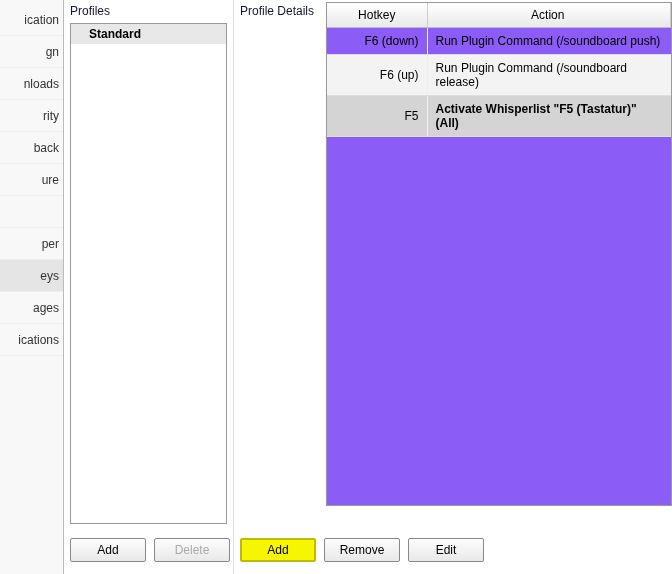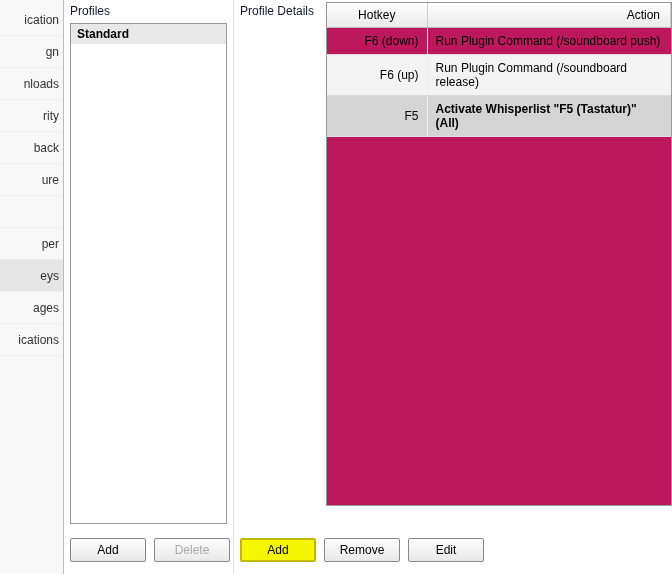--- a/index.html
+++ b/index.html
@@ -15,27 +15,27 @@
 
 .header { background: linear-gradient(#586a8a, #475778); color: #fff; padding: 6px 10px 8px 10px; }
 .header-title { font-weight: bold; font-size: 13px; }
 .header-sub { font-size: 11px; margin-top: 2px; }
 
 .columns { flex: 1; display: flex; overflow: hidden; }
 
 .profiles-col { width: 170px; display: flex; flex-direction: column; border-right: 1px solid #e0e0e0; }
 .col-label { padding: 4px 6px 3px 6px; color: #0f172a; }
 .profiles-list { flex: 1; margin: 2px 6px 6px 6px; border: 1px solid #999; background: #fff; }
-.profile-item { padding: 3px 6px; font-weight: bold; background: #e8e8e8; }
+.profile-item { padding: 3px 18px; font-weight: bold; background: #e8e8e8; }
 
 .details-col { flex: 1; display: flex; }
-.table-wrap { flex: 1; margin: 2px 0 24px 6px; border: 1px solid #999; background: #be185d; overflow: hidden; }
+.table-wrap { flex: 1; margin: 2px 0 24px 6px; border: 1px solid #999; background: #8b5cf6; overflow: hidden; }
 table { width: 100%; border-collapse: collapse; }
 th { background: linear-gradient(#fff, #e9e9e9); border-bottom: 1px solid #bbb; border-right: 1px solid #ccc; padding: 5px 8px; font-weight: normal; text-align: center; }
-th.action-col { text-align: right; padding-right: 10px; }
+th.action-col { text-align: center; padding-right: 10px; }
 td { border-bottom: 1px solid #ddd; padding: 6px 8px; }
 td.hotkey-cell { text-align: right; width: 100px; border-right: 1px solid #eee; white-space: nowrap; }
 tr.alt td { background: #f3f3f3; }
 tr.sel td { background: #d4d4d4; }
 tr.sel .action-cell, tr.sel .hotkey-cell.boldrow, .boldrow { font-weight: bold; }
 .btn { min-width: 76px; height: 24px; border: 1px solid #888; background: linear-gradient(#fdfdfd, #e8e8e8); border-radius: 2px; cursor: pointer; }
 .btn:disabled { color: #aaa; cursor: default; }
 .btn.highlight { background: #f6f600; border: 2px solid #c2b800; }
 
 .bottom-row { display: flex; }

